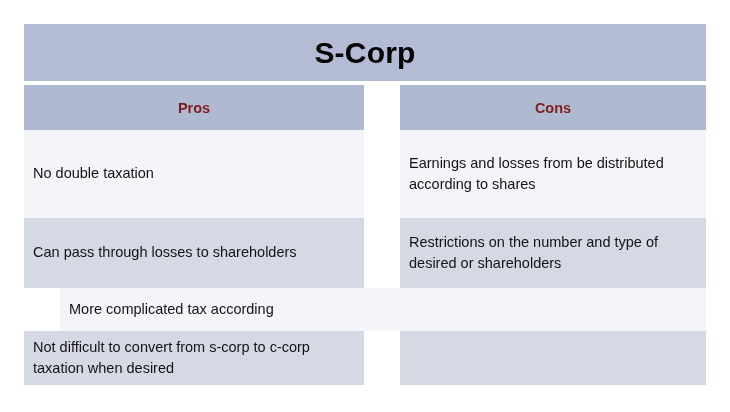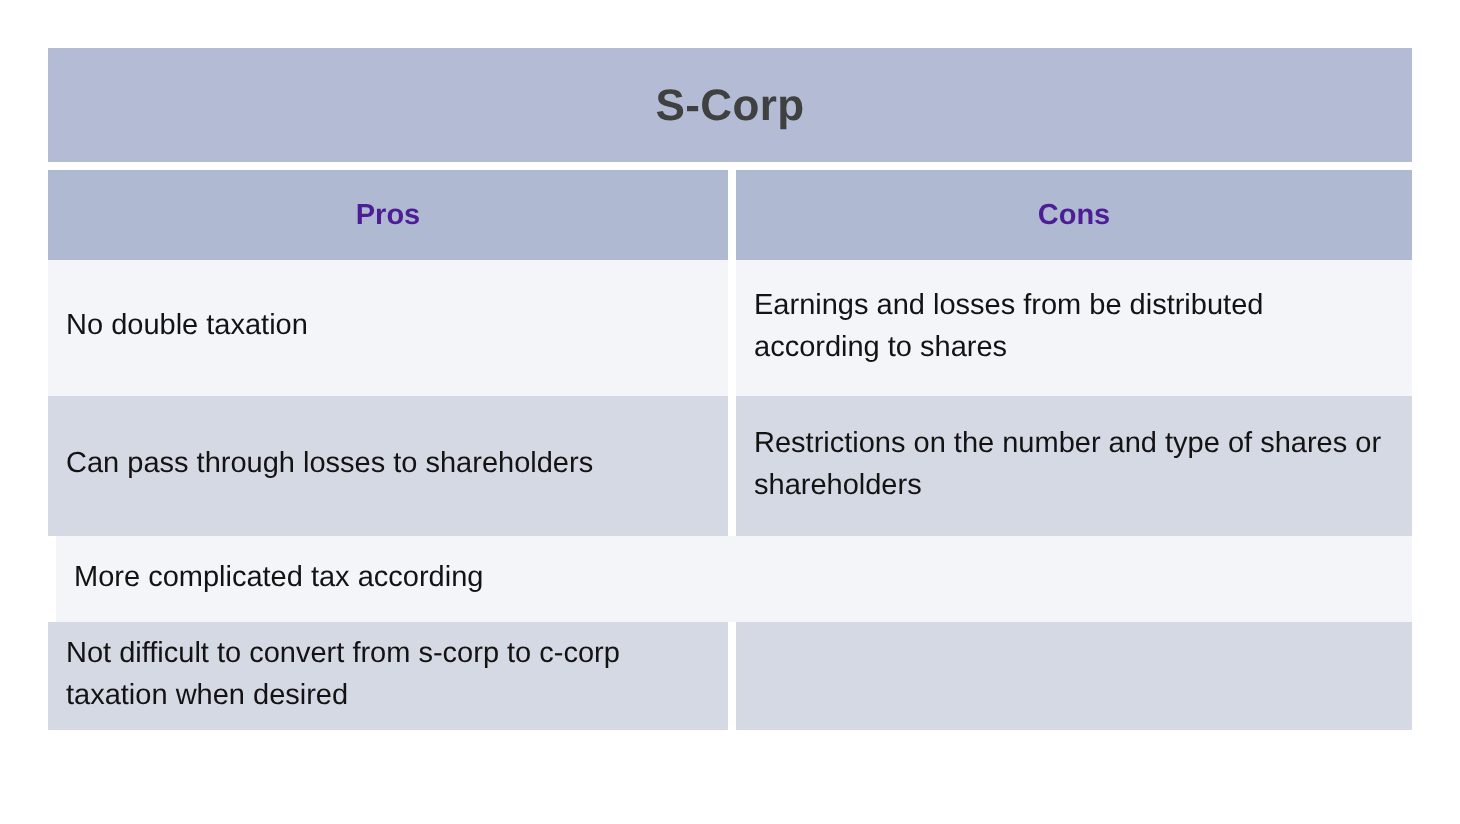--- a/index.html
+++ b/index.html
@@ -28,23 +28,23 @@
   
   .title-band {
     height: 57px;
     background: #b3bcd4;
     display: flex;
     align-items: center;
     justify-content: center;
     box-sizing: border-box;
   }
   .title-band .title-text {
-    font-size: 22px;
+    font-size: 30px;
     font-weight: bold;
-    color: #404040;
+    color: #000000;
     letter-spacing: 0.2px;
   }
 
   .band-gap {
     height: 4px;
     background: #ffffff;
   }
 
   
   .header-row {
@@ -54,25 +54,25 @@
   .header-cell {
     background: #b0b9d2;
     display: flex;
     align-items: center;
     justify-content: center;
     box-sizing: border-box;
   }
   .header-cell .header-text {
     font-size: 14.5px;
     font-weight: bold;
-    color: #4c1d95;
+    color: #7f1d1d;
   }
   .col-left  { width: 340px; }
   .col-gap   { width: 4px; background: #ffffff; flex: 0 0 4px; }
-  .col-right { width: 338px; flex: 1; }
+  .col-right { width: 338px; flex: 1; margin-left: 32px; }
 
   
   .body-row {
     display: flex;
     align-items: stretch;
   }
   .body-cell {
     box-sizing: border-box;
     padding: 12px 12px 12px 9px;
     display: flex;
@@ -81,21 +81,21 @@
   .body-cell .cell-text {
     font-size: 14.5px;
     line-height: 1.45;
     color: #131313;
   }
   .row-light .body-cell { background: #f4f5f9; }
   .row-dark  .body-cell { background: #d4d9e4; }
   .row-light .col-gap,
   .row-dark  .col-gap { background: #ffffff; }
 
-  .row-h1 { height: 68px; }
+  .row-h1 { height: 88px; }
   .row-h2 { height: 70px; }
   .row-h3 { height: 43px; }
   .row-h4 { height: 54px; }
 </style>
 </head>
 <body>
 
 <div class="table-wrap">
 
   <div class="title-band">
@@ -123,21 +123,21 @@
       <span class="cell-text">Earnings and losses from be distributed according to shares</span>
     </div>
   </div>
 
   <div class="body-row row-dark row-h2">
     <div class="body-cell col-left">
       <span class="cell-text">Can pass through losses to shareholders</span>
     </div>
     <div class="col-gap"></div>
     <div class="body-cell col-right">
-      <span class="cell-text">Restrictions on the number and type of shares or shareholders</span>
+      <span class="cell-text">Restrictions on the number and type of desired or shareholders</span>
     </div>
   </div>
 
   <div class="body-row row-light row-h3">
     <div class="col-gap"></div>
     <div class="body-cell col-right">
       <span class="cell-text">More complicated tax according</span>
     </div>
   </div>
 

